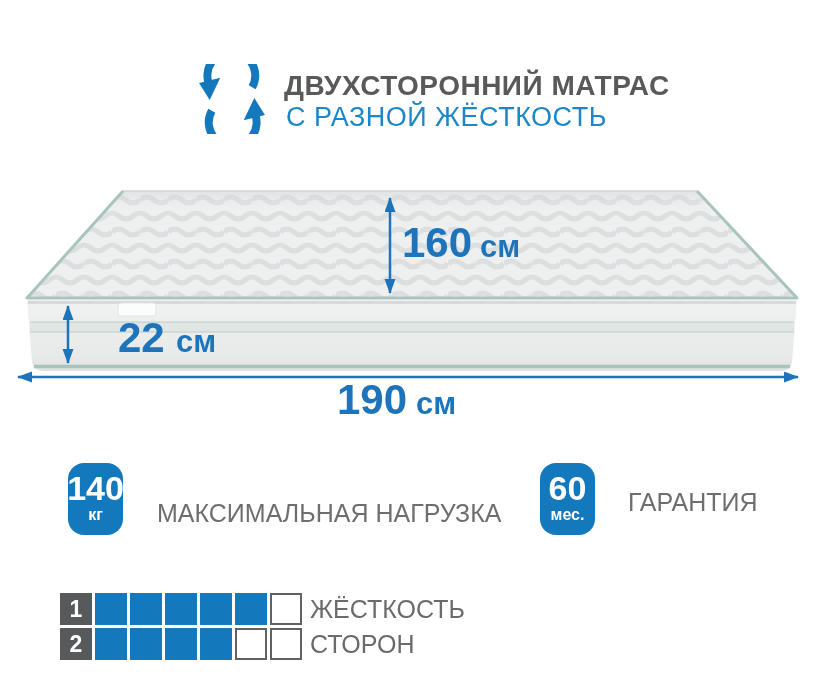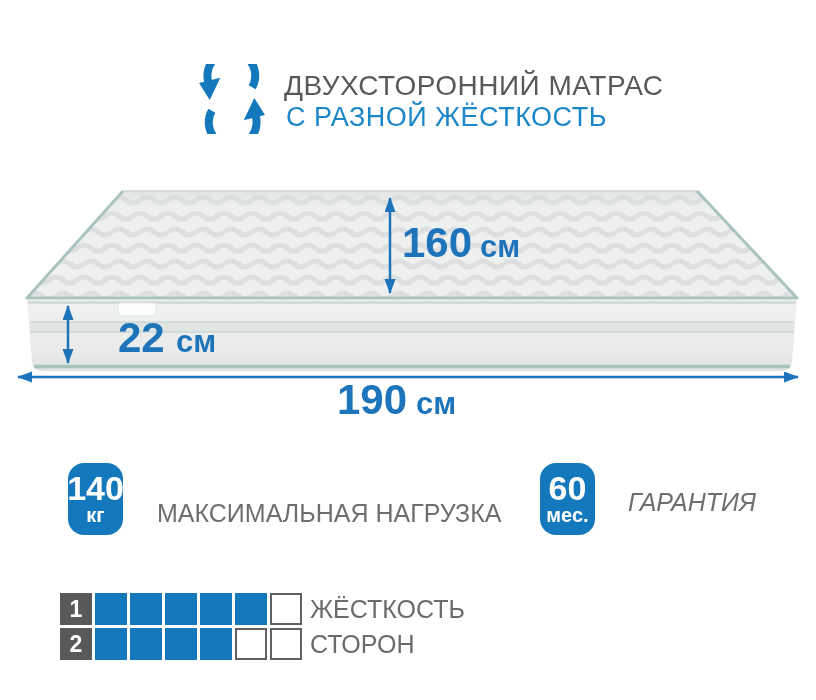--- a/index.html
+++ b/index.html
@@ -3,46 +3,46 @@
 <meta charset="utf-8">
 <style>
   html,body{margin:0;padding:0;}
   body{
     width:816px;height:700px;position:relative;background:#ffffff;
     font-family:"Liberation Sans","DejaVu Sans",sans-serif;overflow:hidden;
   }
   
   .hdr-icon{position:absolute;left:198px;top:64px;width:68px;height:70px;}
   .hdr-title{
-    position:absolute;left:284px;top:70px;font-size:28px;font-weight:normal;
+    position:absolute;left:284px;top:70px;font-size:28px;font-weight:bold;
     color:#58595b;letter-spacing:.5px;white-space:nowrap;
   }
   .hdr-sub{
     position:absolute;left:286px;top:102px;font-size:27px;font-weight:normal;
     color:#1b86c8;letter-spacing:.5px;white-space:nowrap;
   }
   
   .mattress{position:absolute;left:0;top:160px;width:816px;height:270px;}
   .dim-val{font-family:"Liberation Sans","DejaVu Sans",sans-serif;font-size:42px;font-weight:bold;fill:#1d74ba;}
   .dim-unit{font-family:"Liberation Sans","DejaVu Sans",sans-serif;font-size:31px;font-weight:bold;fill:#1d74ba;}
   
   .badge{
     position:absolute;width:55px;height:72px;border-radius:16px;background:#1478bc;
     display:flex;flex-direction:column;align-items:center;justify-content:center;
     color:#fff;font-weight:bold;
   }
   .badge .v{font-size:34px;line-height:32px;}
-  .badge .u{font-size:20px;line-height:22px;}
+  .badge .u{font-size:16px;line-height:22px;}
   .badge1{left:68px;top:463px;}
   .badge2{left:540px;top:463px;}
   .feat-label{
     position:absolute;color:#6d6e70;font-size:25px;line-height:30px;white-space:nowrap;
   }
   .feat-label1{left:157px;top:470px;margin-top:28px;}
-  .feat-label2{left:628px;top:487px;font-style:italic;}
+  .feat-label2{left:628px;top:487px;}
   
   .scale-row{position:absolute;left:60px;display:flex;gap:3px;}
   .scale-row.r1{top:593px;}
   .scale-row.r2{top:628px;}
   .cell{width:32px;height:32px;box-sizing:border-box;}
   .cell.num{
     background:#58595b;color:#fff;font-size:23px;font-weight:bold;
     display:flex;align-items:center;justify-content:center;
   }
   .cell.filled{background:#1478bc;}

